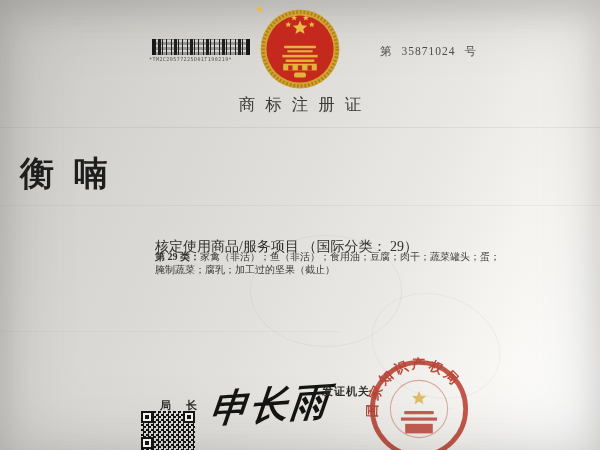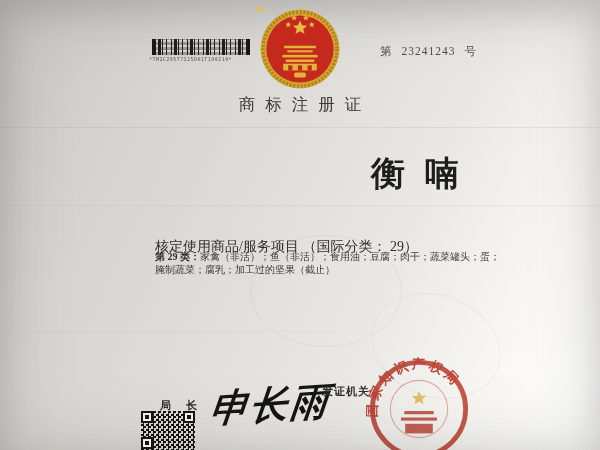--- a/index.html
+++ b/index.html
@@ -20,21 +20,21 @@
     background:
       repeating-linear-gradient(0deg, rgba(40,40,40,.35) 0 3px, rgba(0,0,0,0) 3px 5px),
       repeating-linear-gradient(90deg,#1c1c1c 0 1.5px,rgba(0,0,0,0) 1.5px 3px,#1c1c1c 3px 6px,rgba(0,0,0,0) 6px 7px,#1c1c1c 7px 8px,rgba(0,0,0,0) 8px 11px,#1c1c1c 11px 12.5px,rgba(0,0,0,0) 12.5px 16px);
   }
   #barcode-text{left:149px;top:56px;font-family:"DejaVu Sans Mono",monospace;font-size:5px;letter-spacing:.45px;color:#4e4e4c;}
   
   #cert-number{left:380px;top:44px;font-size:11.5px;color:#4b4b49;letter-spacing:1px;}
   #cert-number .gap{display:inline-block;width:9px;}
   
   #cert-title{left:0;top:94px;width:600px;text-align:center;font-size:16.5px;letter-spacing:10px;padding-left:10px;box-sizing:border-box;color:#3b3b39;font-weight:500;}
-  #trademark{left:0;top:151px;width:479px;text-align:right;font-size:34px;font-weight:700;letter-spacing:20px;padding-left:20px;box-sizing:border-box;color:#1e1e1c;font-family:"Liberation Sans","DejaVu Sans",sans-serif;}
+  #trademark{left:0;top:151px;width:479px;text-align:left;font-size:34px;font-weight:700;letter-spacing:20px;padding-left:20px;box-sizing:border-box;color:#1e1e1c;font-family:"Liberation Sans","DejaVu Sans",sans-serif;}
   
   #goods-header{left:155px;top:238px;font-size:14px;font-weight:400;color:#2e2e2c;}
   #goods-body{left:155px;top:251px;width:352px;font-size:10px;line-height:12.5px;color:#3a3a38;}
   #goods-body .cls{font-weight:700;color:#2e2e2c;}
   
   .row{display:flex;align-items:baseline;}
   #registrant-row{left:155px;top:296px;}
   #registrant-row .lbl{font-weight:700;font-size:12px;letter-spacing:3px;color:#2d2d2b;}
   #registrant-row .val{margin-left:10px;font-size:11px;color:#3c3c3a;}
   #address-row{left:155px;top:336px;}
@@ -64,21 +64,21 @@
 
   <div class="crease" style="top:127px;opacity:.14;"></div>
   <div class="crease" style="top:205px;opacity:.10;"></div>
   <div class="crease" style="top:331px;opacity:.08;width:340px;"></div>
   <div class="wm" style="left:250px;top:235px;width:150px;height:110px;opacity:.18;"></div>
   <div class="wm" style="left:370px;top:295px;width:130px;height:100px;opacity:.15;transform:rotate(20deg);"></div>
 
   <div id="barcode" class="abs"></div>
   <div id="barcode-text" class="abs">*TM2C29577225D01T190219*</div>
 
-  <div id="cert-number" class="abs"><span>第</span><span class="gap"></span><span>23241243</span><span class="gap"></span><span>号</span></div>
+  <div id="cert-number" class="abs"><span>第</span><span class="gap"></span><span>35871024</span><span class="gap"></span><span>号</span></div>
 
   <svg id="emblem" class="abs" viewBox="0 0 100 100">
     <circle cx="50" cy="50" r="47" fill="#d4a32f"></circle>
     <circle cx="50" cy="50" r="44" fill="none" stroke="#a8821f" stroke-width="4" stroke-dasharray="2.2 2.2"></circle>
     <circle cx="50" cy="50" r="40" fill="#c5281c"></circle>
     <path id="st" d="M0,-9 L2.4,-3.3 L8.6,-2.8 L3.9,1.2 L5.4,7.2 L0,3.9 L-5.4,7.2 L-3.9,1.2 L-8.6,-2.8 L-2.4,-3.3 Z" fill="#e9bc45"></path>
     <use href="#st" transform="translate(50,25)"></use>
     <use href="#st" transform="translate(36,21) scale(0.42)"></use>
     <use href="#st" transform="translate(43,13) scale(0.42)"></use>
     <use href="#st" transform="translate(57,13) scale(0.42)"></use>

